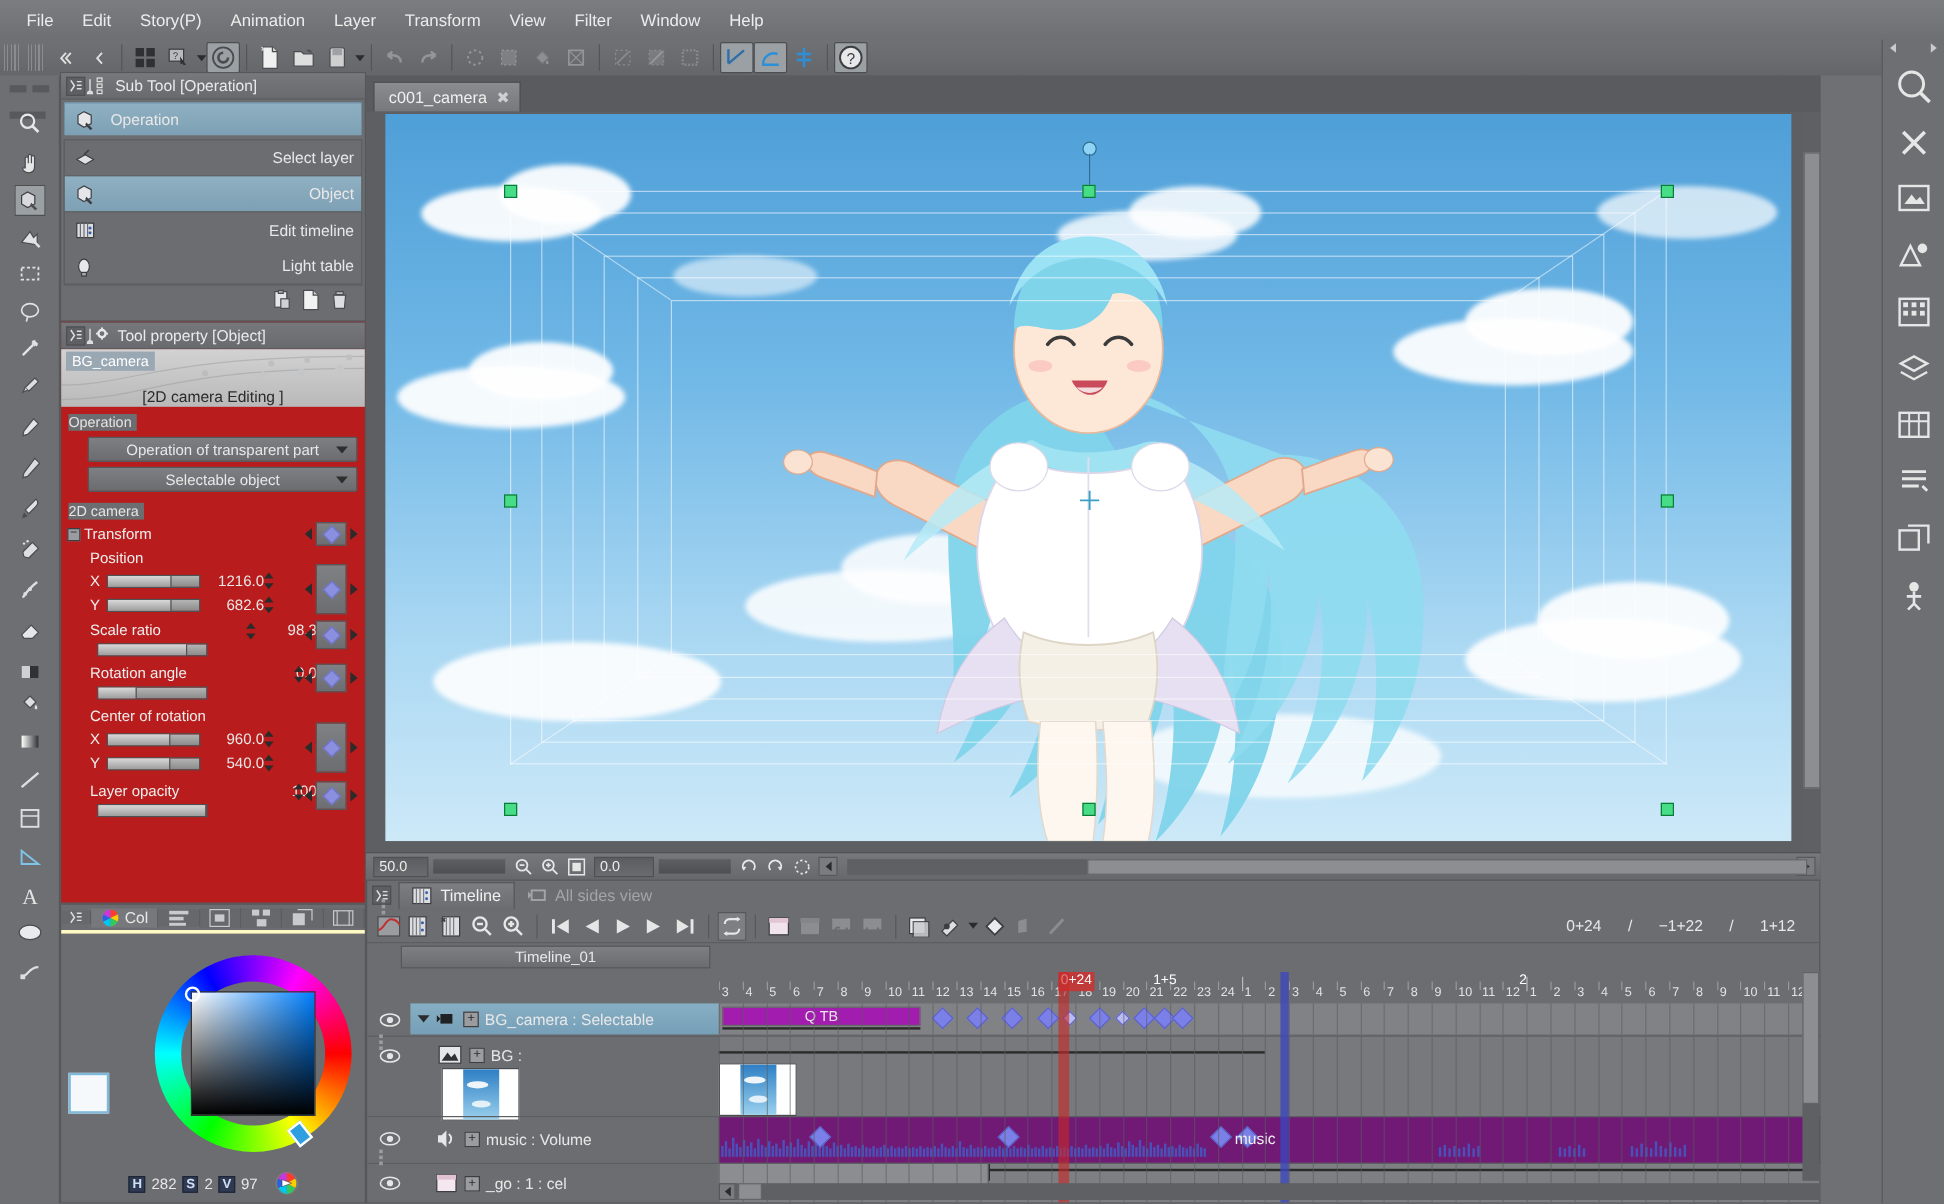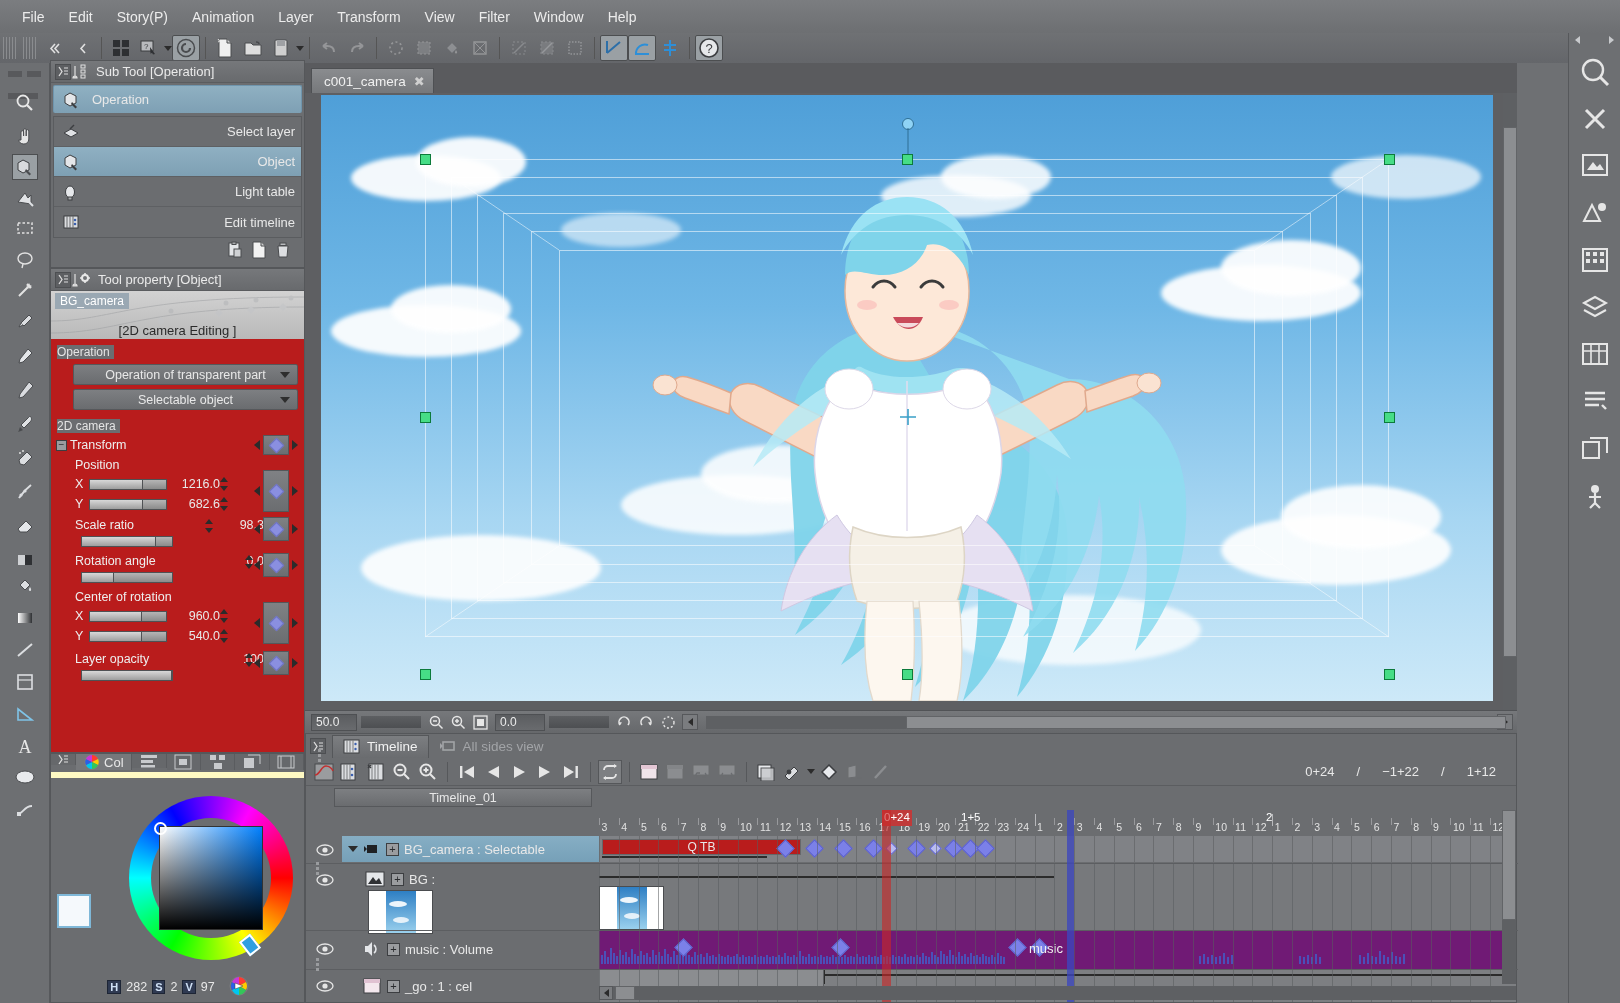--- a/index.html
+++ b/index.html
@@ -130,21 +130,21 @@
   .arrR { width:0;height:0;border-top:5px solid transparent;border-bottom:5px solid transparent;border-left:6px solid #2b2b2b;}
   .dmbtn { width: 26px; height: 24px; border: 2px solid #4f90d0; background:#cfd6da;
     display:flex;align-items:center;justify-content:center; }
   .dmbtn.on { background: #a9c4d6; }
 
   
   #colorpanel {
     position: absolute; left: 50px; top: 753px; width: 255px; height: 250px;
     background: #6b6d70; border: 1px solid #55575a;
   }
-  #cp-tabs { height: 24px; display: flex; align-items: flex-start; border-bottom: 6px solid #fef9c3; }
+  #cp-tabs { height: 24px; display: flex; align-items: center; border-bottom: 3px solid #fef9c3; }
   .cptab { width: 38px; display:flex;align-items:center;justify-content:center;
     border-right:1px solid #5a5c5f; background: #66686b; }
   .cptab.active { background: #76787b; }
   #colorwheel { position: absolute; left: 78px; top: 42px; width: 164px; height: 164px; }
   .wheel-ring {
     width: 164px; height: 164px; border-radius: 50%;
     background: conic-gradient(from 90deg, #ff0000, #ffff00, #00ff00, #00ffff, #0000ff, #ff00ff, #ff0000);
   }
   .wheel-hole { position:absolute; left:22px; top:22px; width:120px;height:120px;border-radius:50%;
     background:#6b6d70; }
@@ -635,39 +635,39 @@
       </div>
       <div class="strow active">
         <div class="sticonbox">
           <svg width="20" height="18" viewBox="0 0 20 18">
               <path d="M3 5l5-3 6 3v7l-6 3-5-3z" fill="#e4e6e9" stroke="#3c3e41"></path>
               <path d="M10 11l5 5-1.5 1.5L9 13z" fill="#3c3e41"></path>
             </svg>
         </div>
         <span class="lbl">Object</span>
       </div>
-      <div class="strow">
-        <div class="sticonbox">
-          <svg width="20" height="18" viewBox="0 0 20 18">
-              <ellipse cx="8" cy="9" rx="4.5" ry="6" fill="#e6e8eb" stroke="#3c3e41"></ellipse>
-              <rect x="6" y="14" width="4" height="3" fill="#a8aaad" stroke="#3c3e41"></rect>
-            </svg>
-        </div>
-        <span class="lbl">Light table</span>
-      </div>
       <div class="strow" style="border-bottom:none;">
         <div class="sticonbox">
           <svg width="20" height="18" viewBox="0 0 20 18">
               <rect x="2" y="3" width="14" height="12" fill="#dcdee1" stroke="#3c3e41"></rect>
               <path d="M5 3v12M8 3v12M11 3v12" stroke="#6a6c6f"></path>
               <circle cx="13" cy="7" r="1.3" fill="#3a5fb0"></circle>
               <circle cx="13" cy="11" r="1.3" fill="#3a5fb0"></circle>
             </svg>
         </div>
         <span class="lbl">Edit timeline</span>
+      </div>
+      <div class="strow">
+        <div class="sticonbox">
+          <svg width="20" height="18" viewBox="0 0 20 18">
+              <ellipse cx="8" cy="9" rx="4.5" ry="6" fill="#e6e8eb" stroke="#3c3e41"></ellipse>
+              <rect x="6" y="14" width="4" height="3" fill="#a8aaad" stroke="#3c3e41"></rect>
+            </svg>
+        </div>
+        <span class="lbl">Light table</span>
       </div>
     </div>
     <div class="stbottom">
       <div>
         <svg width="18" height="18" viewBox="0 0 18 18">
             <rect x="3" y="2" width="10" height="13" fill="#e4e6e9" stroke="#4a4c4f"></rect>
             <rect x="6" y="1" width="4" height="2.5" fill="#a8aaad" stroke="#4a4c4f"></rect>
             <rect x="8" y="8" width="7" height="8" fill="#cfd1d4" stroke="#4a4c4f"></rect>
           </svg>
       </div>
@@ -1491,21 +1491,21 @@
       <div class="lname sel">
         <div style="width:0;height:0;border-left:5px solid transparent;border-right:5px solid transparent;border-top:6px solid #2b2b2b;"></div>
         <svg width="18" height="13" viewBox="0 0 18 13">
             <rect x="4" y="2" width="10" height="8" fill="#1f2124"></rect>
             <path d="M4 6L1 3v6z" fill="#1f2124"></path>
           </svg>
         <div class="plusbox">+</div>
         <span>BG_camera : Selectable</span>
       </div>
       <div class="track" style="top:0;height:26px;background:#808286;">
-        <div style="position:absolute;left:3px;top:3px;width:199px;height:16px;background:#b91c1c;border:1px solid #66686b;display:flex;align-items:center;justify-content:center;font-size:12px;color:#e8e8e8;">Q TB</div>
+        <div style="position:absolute;left:3px;top:3px;width:165px;height:16px;background:#a21caf;border:1px solid #66686b;display:flex;align-items:center;justify-content:center;font-size:12px;color:#e8e8e8;">Q TB</div>
         <div style="position:absolute;left:3px;top:20px;width:165px;height:2px;background:#2b2b2b;"></div>
         <div class="kf" style="left:180px;top:6px;"></div>
         <div class="kf" style="left:209px;top:6px;"></div>
         <div class="kf" style="left:238px;top:6px;"></div>
         <div class="kf" style="left:268px;top:6px;"></div>
         <div class="kfo" style="left:288px;top:8px;"></div>
         <div class="kf" style="left:311px;top:6px;"></div>
         <div class="kfo" style="left:332px;top:8px;"></div>
         <div class="kf" style="left:348px;top:6px;"></div>
         <div class="kf" style="left:365px;top:6px;"></div>

